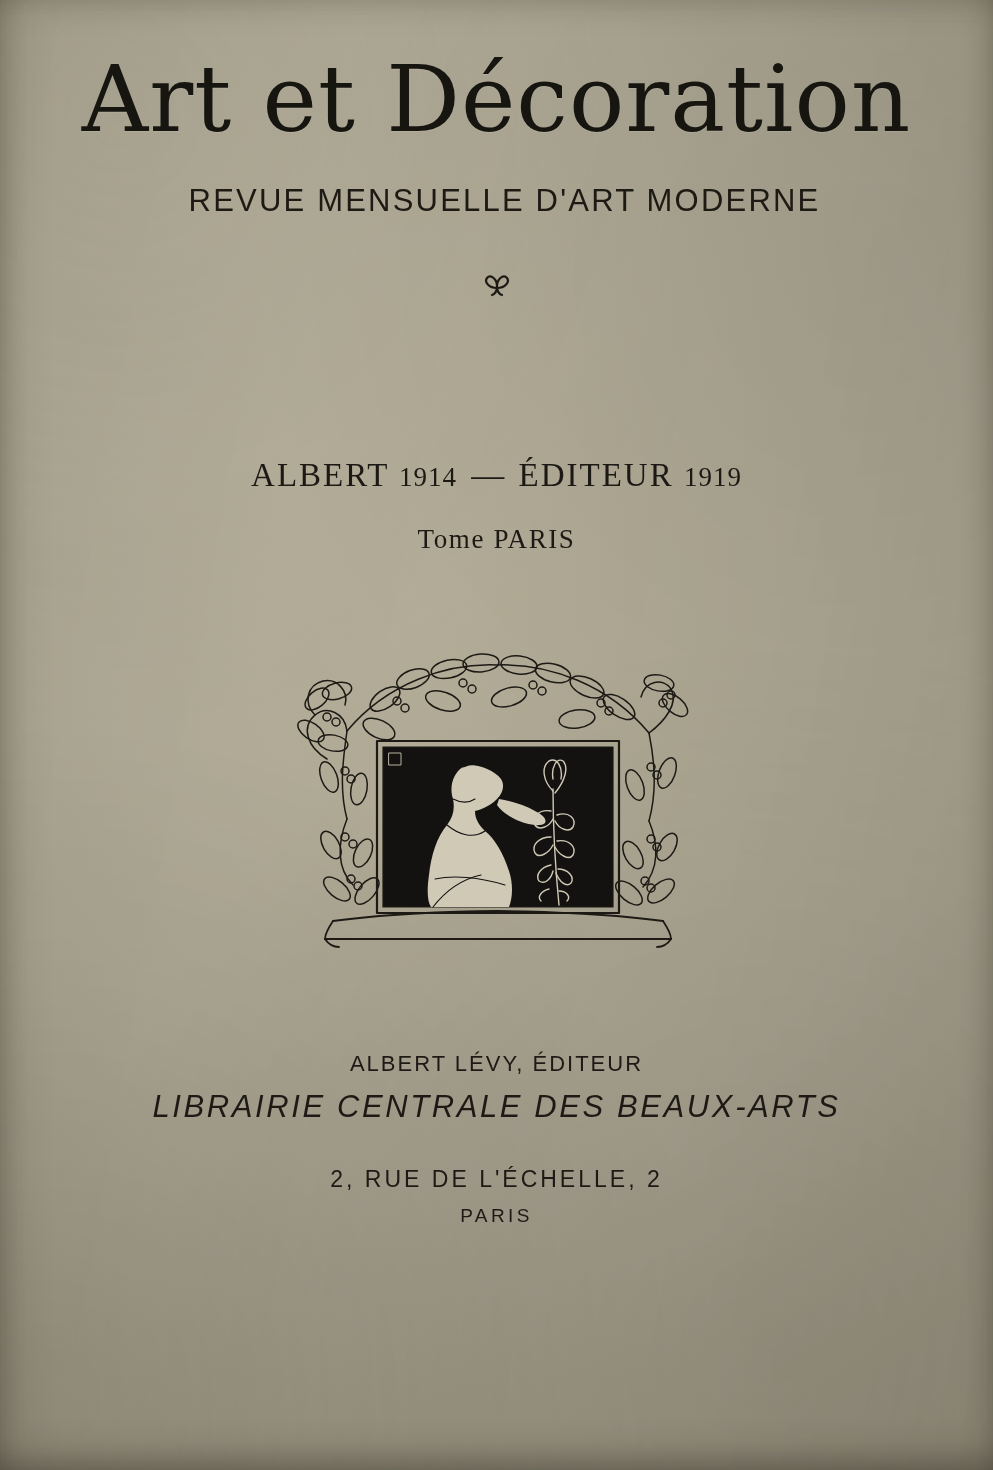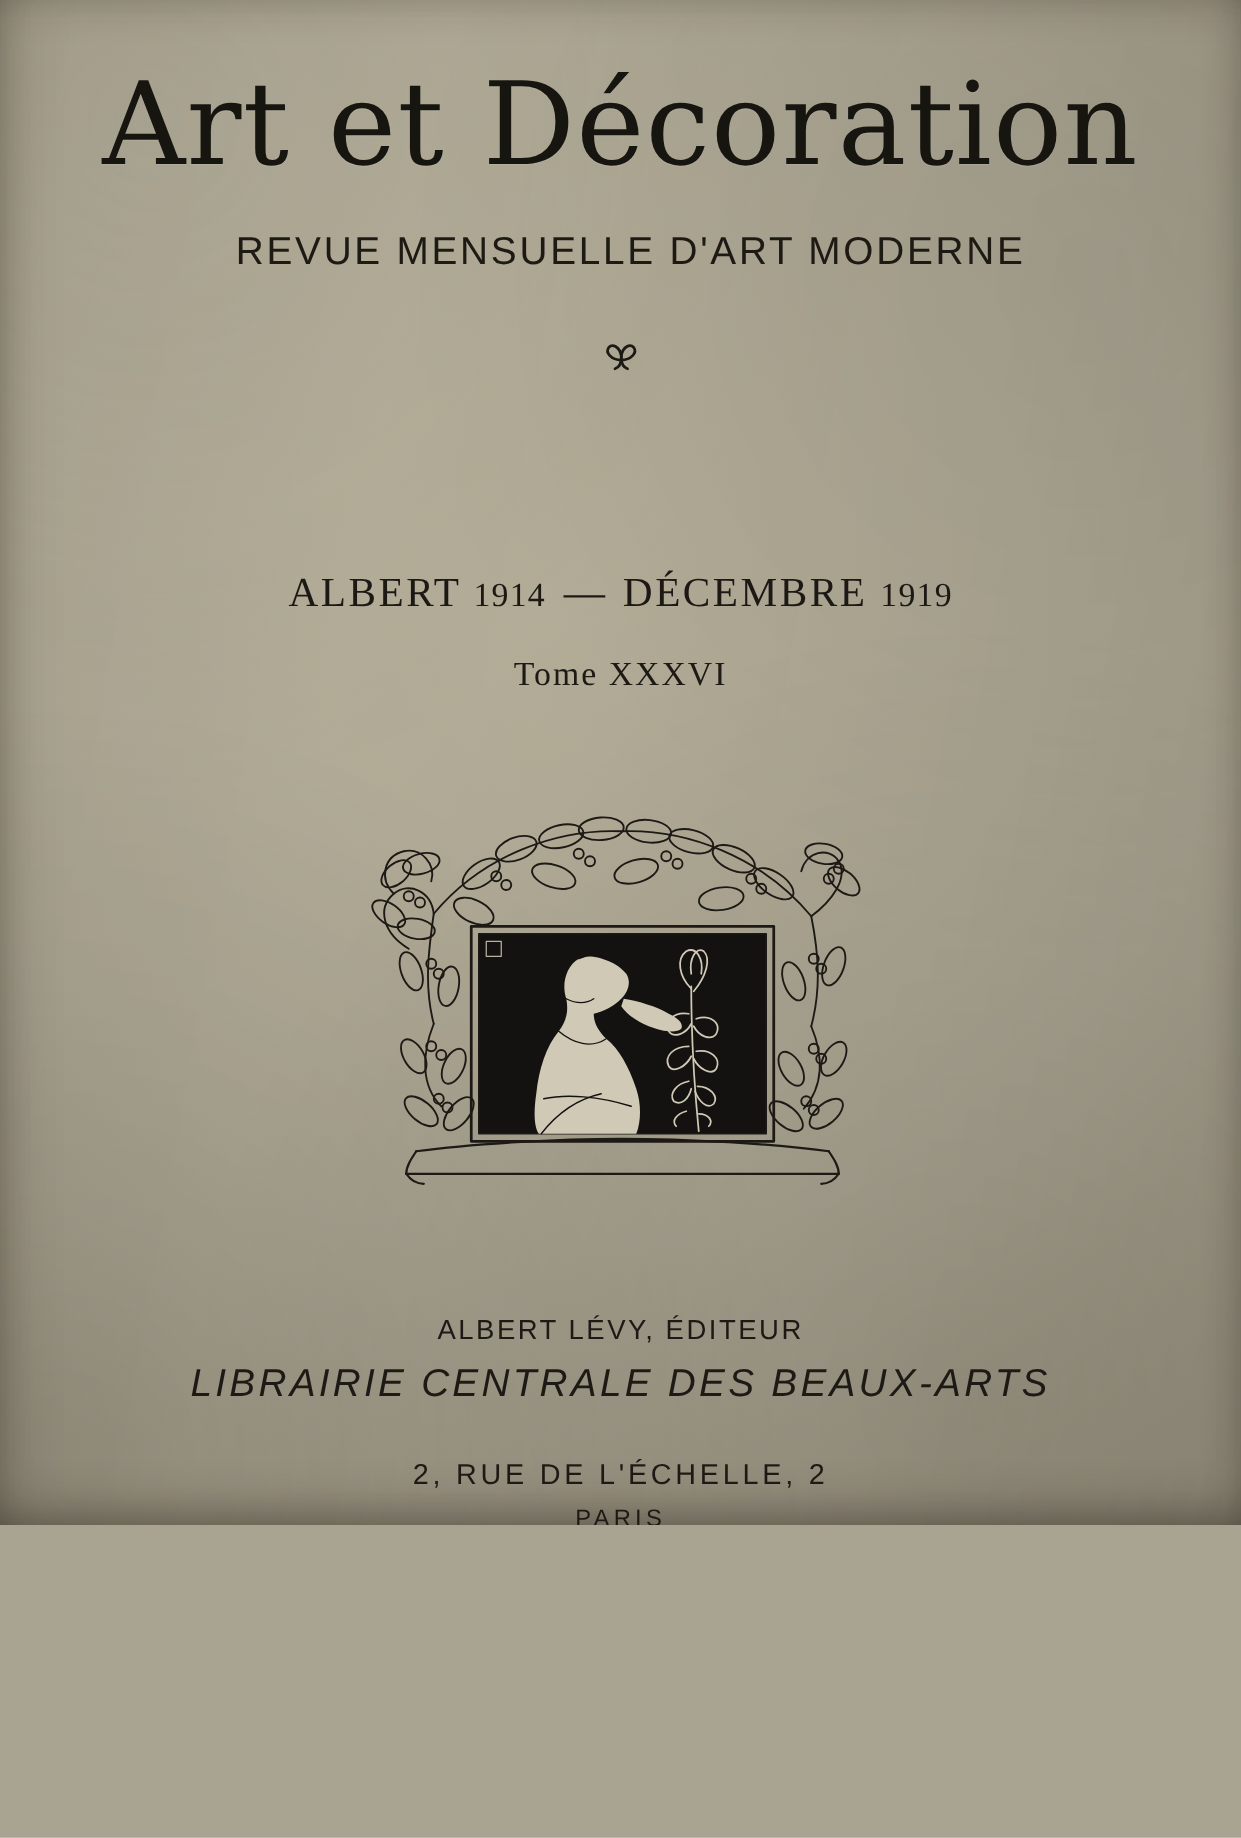--- a/index.html
+++ b/index.html
@@ -9,21 +9,21 @@
   body {
     width: 993px;
     height: 1470px;
     overflow: hidden;
     background: #a9a391;
     font-family: "Liberation Serif", serif;
   }
   .page {
     position: relative;
     width: 993px;
-    height: 1220px;
+    height: 1470px;
     background:
       radial-gradient(ellipse 120% 90% at 45% 40%, #b4ae99 0%, #aca693 45%, #9d9783 80%, #8e8878 100%);
     overflow: hidden;
   }
   
   .grain {
     position: absolute;
     inset: 0;
     pointer-events: none;
     background:
@@ -167,25 +167,25 @@
           <path d="M35 18 C 35 23, 33 26, 30 27"></path>
           <path d="M35 18 C 35 23, 37 26, 40 27"></path>
         </g>
       </svg>
     </div>
 
     <div class="dates">
       <span>ALBERT</span>
       <span class="yr">1914</span>
       <span class="dash">—</span>
-      <span>DÉCEMBRE</span>
+      <span>ÉDITEUR</span>
       <span class="yr">1919</span>
     </div>
 
-    <div class="tome">Tome XXXVI</div>
+    <div class="tome">Tome PARIS</div>
 
     <div class="vignette-wrap">
       <svg width="460" height="325" viewBox="0 0 460 325" aria-hidden="true">
         <g stroke="#1d1a15" fill="none" stroke-width="1.5" stroke-linecap="round" stroke-linejoin="round">
 
           <g>
             <path d="M60 120 C 40 108, 34 88, 48 76 C 60 66, 78 74, 80 92"></path>
             <path d="M48 76 C 36 64, 40 46, 56 42 C 70 39, 82 52, 78 66"></path>
             <ellipse cx="50" cy="60" rx="14" ry="8" transform="rotate(-40 50 60)"></ellipse>
             <ellipse cx="70" cy="52" rx="15" ry="8" transform="rotate(-15 70 52)"></ellipse>

